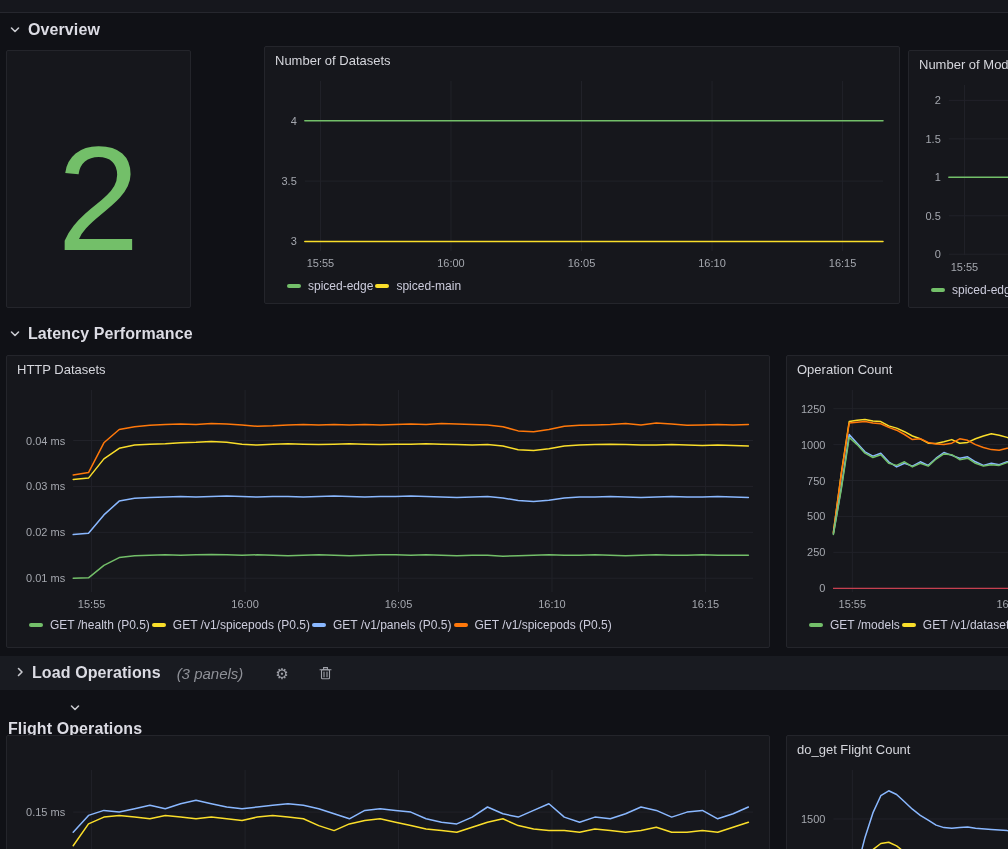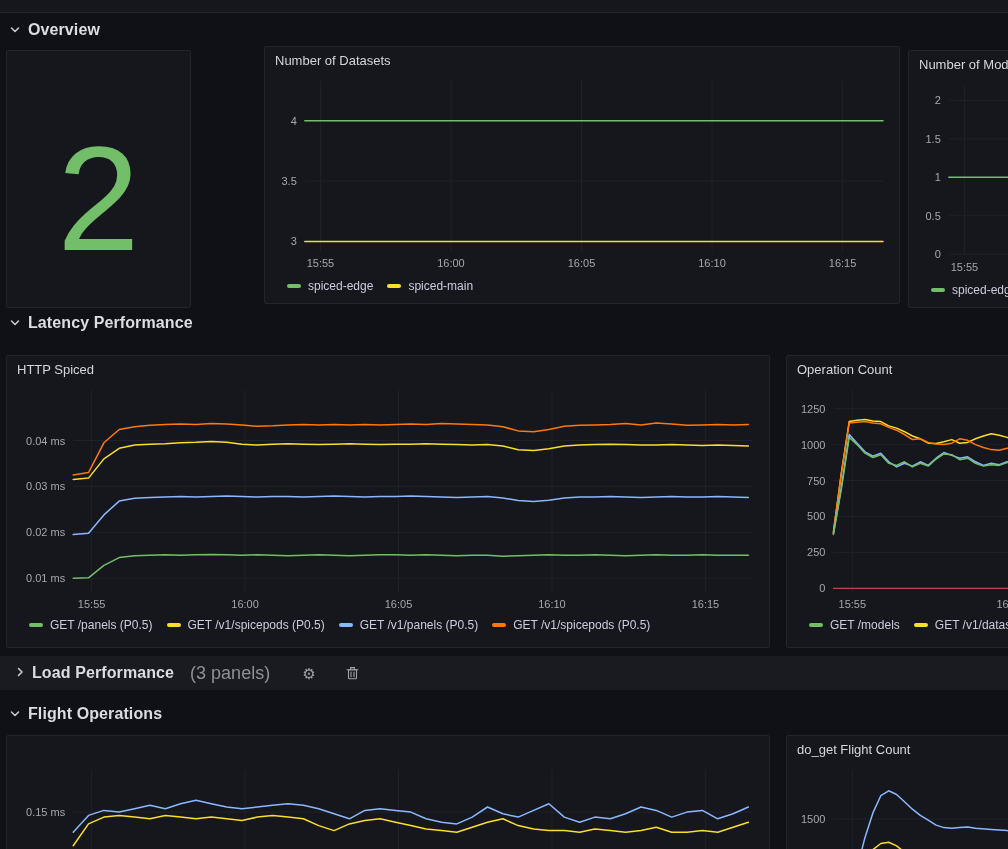--- a/index.html
+++ b/index.html
@@ -20,36 +20,36 @@
     position:absolute; display:flex; align-items:center; gap:6px;
     height:24px; left:8px; cursor:pointer;
   }
   .section-header .chev { width:14px; height:14px; display:inline-flex; align-items:center; justify-content:center; }
   .section-title { font-size:16px; font-weight:700; color:#dcdce4; letter-spacing:0.1px; }
   .section-row {
     position:absolute; left:0; width:1008px; height:34px;
     background:#191b21; display:flex; align-items:center; gap:6px;
     padding-left:14px; cursor:pointer;
   }
-  .panels-count { font-size:18px; color:#8e9097; margin-left:10px; margin-right:14px; }
+  .panels-count { font-size:15px; font-style:italic; color:#8e9097; margin-left:10px; margin-right:14px; }
   .row-icon { color:#9fa1a9; font-size:15px; line-height:1; padding:0 12px; cursor:pointer; display:inline-flex; align-items:center; }
 
   .panel {
     position:absolute; background:#16171c; border:1px solid #24252b;
     border-radius:2px; overflow:hidden;
   }
   .panel-title {
     height:26px; display:flex; align-items:center; justify-content:flex-start;
     padding:0 10px; font-size:13px; font-weight:500; color:#d5d6dc; cursor:pointer;
   }
   .chart { position:absolute; left:8px; right:8px; }
   .chart svg { display:block; }
   .legend {
     position:absolute; left:8px; right:8px; display:flex; flex-wrap:wrap;
-    gap:4px 14px; align-items:center; padding-left:14px; font-size:12px; color:#ccccdc;
+    gap:4px 2px; align-items:center; padding-left:14px; font-size:12px; color:#ccccdc;
   }
   .legend-item { display:inline-flex; align-items:center; gap:7px; cursor:pointer; white-space:nowrap; }
   .swatch { width:14px; height:4px; border-radius:2px; display:inline-block; }
 
   .stat-value {
     position:absolute; left:0; right:0; top:40px; bottom:0;
     display:flex; align-items:center; justify-content:center;
     font-size:148px; font-weight:500; line-height:1;
   }
   text { font-family:"Liberation Sans", sans-serif; }
@@ -138,31 +138,31 @@
         </svg>
       </div>
     <div class="legend" style="top:232px;">
         <span class="legend-item">
           <span class="swatch" style="background: rgb(115, 191, 105);"></span>
           <span>spiced-edge</span>
         </span>
       </div>
   </div>
 
-  <div class="section-header" style="top:297px;justify-content:flex-end;">
+  <div class="section-header" style="top:308px;justify-content:flex-end;">
     <span class="chev">
       <svg width="12" height="12" viewBox="0 0 12 12">
           <path d="M2.5 4 L6 7.5 L9.5 4" fill="none" stroke="#c7c8ce" stroke-width="1.6" stroke-linecap="round" stroke-linejoin="round"></path>
         </svg>
     </span>
     <span class="section-title">Latency Performance</span>
   </div>
 
   <div class="panel" style="left:6px; top:341px; width:764px; height:293px;">
-    <div class="panel-title">HTTP Spiced</div>
+    <div class="panel-title">HTTP Datasets</div>
     <div class="chart" style="top:26px; height:232px;">
         <svg width="746" height="232">
           <line x1="76.61444695259593" y1="8" x2="76.61444695259593" y2="210" stroke="#212229" stroke-width="1"></line>
           <text x="76.61444695259593" y="226" fill="#a4a7ae" font-size="11" text-anchor="middle">15:55</text>
           <line x1="230.06817155756204" y1="8" x2="230.06817155756204" y2="210" stroke="#212229" stroke-width="1"></line>
           <text x="230.06817155756204" y="226" fill="#a4a7ae" font-size="11" text-anchor="middle">16:00</text>
           <line x1="383.52189616252815" y1="8" x2="383.52189616252815" y2="210" stroke="#212229" stroke-width="1"></line>
           <text x="383.52189616252815" y="226" fill="#a4a7ae" font-size="11" text-anchor="middle">16:05</text>
           <line x1="536.9756207674943" y1="8" x2="536.9756207674943" y2="210" stroke="#212229" stroke-width="1"></line>
           <text x="536.9756207674943" y="226" fill="#a4a7ae" font-size="11" text-anchor="middle">16:10</text>
@@ -178,21 +178,21 @@
           <text x="50.199999999999996" y="62.499999999999986" fill="#a4a7ae" font-size="11" text-anchor="end">0.04 ms</text>
           <polyline points="58.2,196.2 73.5,195.8 88.9,183.4 104.2,175.6 119.6,173.7 134.9,173.3 150.3,172.8 165.6,173.3 181.0,172.8 196.3,172.4 211.7,172.8 227.0,173.3 242.3,172.8 257.7,173.3 273.0,173.7 288.4,173.3 303.7,172.8 319.1,173.3 334.4,173.7 349.8,173.3 365.1,172.8 380.5,172.8 395.8,173.3 411.1,172.8 426.5,173.3 441.8,173.7 457.2,173.3 472.5,173.3 487.9,174.2 503.2,173.7 518.6,173.3 533.9,172.8 549.3,173.3 564.6,173.3 579.9,172.8 595.3,173.3 610.6,173.7 626.0,173.3 641.3,172.8 656.7,173.3 672.0,173.3 687.4,172.8 702.7,173.3 718.1,173.3 733.4,173.3" fill="none" stroke="#73bf69" stroke-width="1.5" stroke-linejoin="round" stroke-linecap="round"></polyline>
           <polyline points="58.2,97.5 73.5,96.1 88.9,76.9 104.2,66.3 119.6,63.1 134.9,62.2 150.3,61.7 165.6,60.8 181.0,60.3 196.3,59.4 211.7,60.3 227.0,62.2 242.3,63.1 257.7,62.2 273.0,61.7 288.4,62.2 303.7,62.6 319.1,62.2 334.4,61.7 349.8,62.2 365.1,62.6 380.5,62.2 395.8,62.2 411.1,61.7 426.5,62.2 441.8,62.6 457.2,63.1 472.5,62.6 487.9,64.0 503.2,67.7 518.6,68.6 533.9,66.8 549.3,64.0 564.6,63.1 579.9,62.6 595.3,62.2 610.6,62.6 626.0,63.1 641.3,63.1 656.7,62.6 672.0,63.1 687.4,63.6 702.7,63.1 718.1,63.6 733.4,64.0" fill="none" stroke="#fade2a" stroke-width="1.5" stroke-linejoin="round" stroke-linecap="round"></polyline>
           <polyline points="58.2,152.6 73.5,151.2 88.9,132.9 104.2,119.1 119.6,116.3 134.9,115.4 150.3,115.0 165.6,114.5 181.0,115.0 196.3,114.5 211.7,114.0 227.0,114.5 242.3,115.0 257.7,114.5 273.0,114.5 288.4,115.0 303.7,114.5 319.1,114.0 334.4,114.5 349.8,115.0 365.1,114.5 380.5,114.5 395.8,114.0 411.1,114.5 426.5,115.0 441.8,115.4 457.2,115.0 472.5,114.5 487.9,115.9 503.2,118.6 518.6,119.6 533.9,118.2 549.3,115.9 564.6,115.0 579.9,115.0 595.3,114.5 610.6,115.0 626.0,115.4 641.3,115.0 656.7,114.5 672.0,115.0 687.4,115.0 702.7,114.5 718.1,115.0 733.4,115.4" fill="none" stroke="#8ab8ff" stroke-width="1.5" stroke-linejoin="round" stroke-linecap="round"></polyline>
           <polyline points="58.2,92.9 73.5,90.6 88.9,60.8 104.2,47.5 119.6,44.7 134.9,43.3 150.3,42.4 165.6,42.0 181.0,42.4 196.3,41.5 211.7,42.0 227.0,42.9 242.3,44.3 257.7,43.8 273.0,42.9 288.4,42.4 303.7,42.9 319.1,42.4 334.4,42.9 349.8,42.4 365.1,42.9 380.5,42.4 395.8,42.0 411.1,42.4 426.5,41.5 441.8,42.0 457.2,42.4 472.5,42.9 487.9,44.7 503.2,48.9 518.6,49.8 533.9,47.5 549.3,44.3 564.6,43.3 579.9,42.9 595.3,42.4 610.6,41.5 626.0,42.9 641.3,41.1 656.7,42.0 672.0,43.3 687.4,42.9 702.7,42.4 718.1,42.9 733.4,42.4" fill="none" stroke="#ff780a" stroke-width="1.5" stroke-linejoin="round" stroke-linecap="round"></polyline>
         </svg>
       </div>
     <div class="legend" style="top:262px;">
         <span class="legend-item">
           <span class="swatch" style="background: rgb(115, 191, 105);"></span>
-          <span>GET /panels (P0.5)</span>
+          <span>GET /health (P0.5)</span>
         </span>
         <span class="legend-item">
           <span class="swatch" style="background: rgb(250, 222, 42);"></span>
           <span>GET /v1/spicepods (P0.5)</span>
         </span>
         <span class="legend-item">
           <span class="swatch" style="background: rgb(138, 184, 255);"></span>
           <span>GET /v1/panels (P0.5)</span>
         </span>
         <span class="legend-item">
@@ -246,39 +246,39 @@
         </span>
       </div>
   </div>
 
   <div class="section-row" style="top:642px;">
     <span class="chev">
       <svg width="12" height="12" viewBox="0 0 12 12">
           <path d="M4.5 2.5 L8 6 L4.5 9.5" fill="none" stroke="#c7c8ce" stroke-width="1.6" stroke-linecap="round" stroke-linejoin="round"></path>
         </svg>
     </span>
-    <span class="section-title">Load Performance</span>
+    <span class="section-title">Load Operations</span>
     <span class="panels-count">(3 panels)</span>
     <span class="row-icon">⚙</span>
     <span class="row-icon">
       <svg width="13" height="14" viewBox="0 0 13 14">
           <g fill="none" stroke="#9fa1a9" stroke-width="1.1" stroke-linecap="round">
             <rect x="2.5" y="3.8" width="8" height="9" rx="1"></rect>
             <line x1="1" y1="3.8" x2="12" y2="3.8"></line>
             <line x1="4.6" y1="3.6" x2="4.6" y2="1.6"></line>
             <line x1="8.4" y1="3.6" x2="8.4" y2="1.6"></line>
             <line x1="4.6" y1="1.6" x2="8.4" y2="1.6"></line>
             <line x1="5" y1="6" x2="5" y2="10.8"></line>
             <line x1="8" y1="6" x2="8" y2="10.8"></line>
           </g>
         </svg>
     </span>
   </div>
 
-  <div class="section-header" style="top:688px;">
+  <div class="section-header" style="top:688px;flex-direction:column;">
     <span class="chev">
       <svg width="12" height="12" viewBox="0 0 12 12">
           <path d="M2.5 4 L6 7.5 L9.5 4" fill="none" stroke="#c7c8ce" stroke-width="1.6" stroke-linecap="round" stroke-linejoin="round"></path>
         </svg>
     </span>
     <span class="section-title">Flight Operations</span>
   </div>
 
   <div class="panel" style="left:6px; top:721px; width:764px; height:293px;">
     <div class="chart" style="top:26px; height:232px;">

